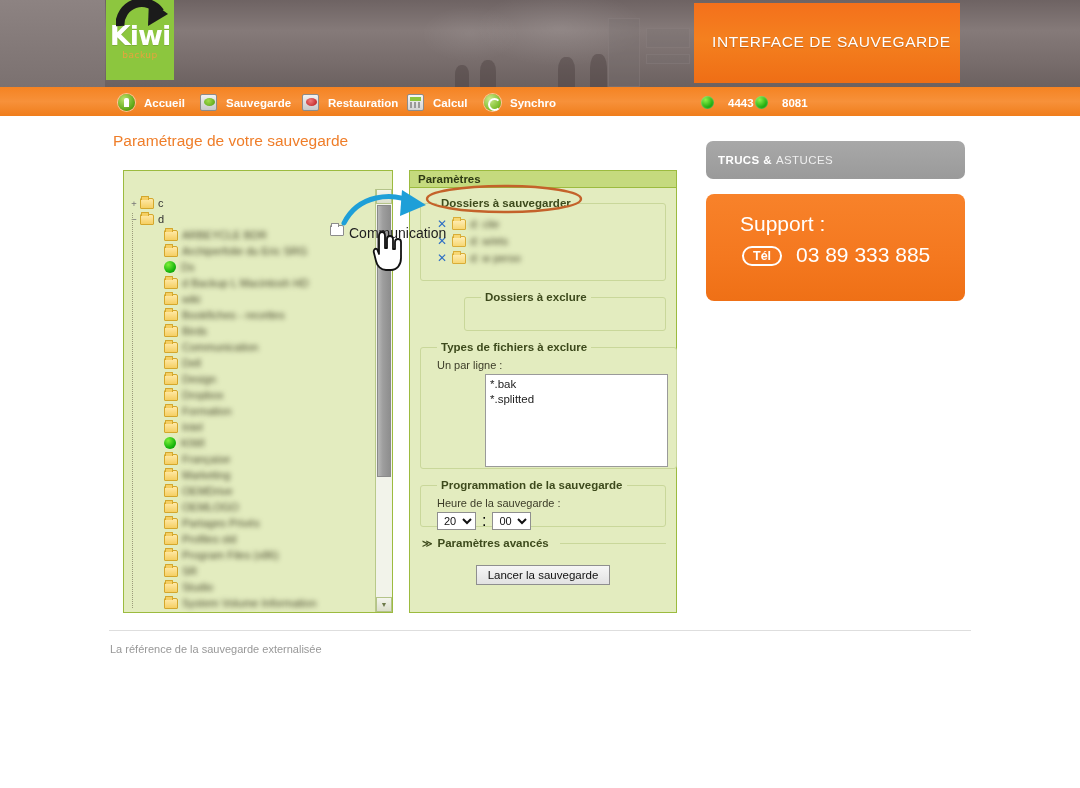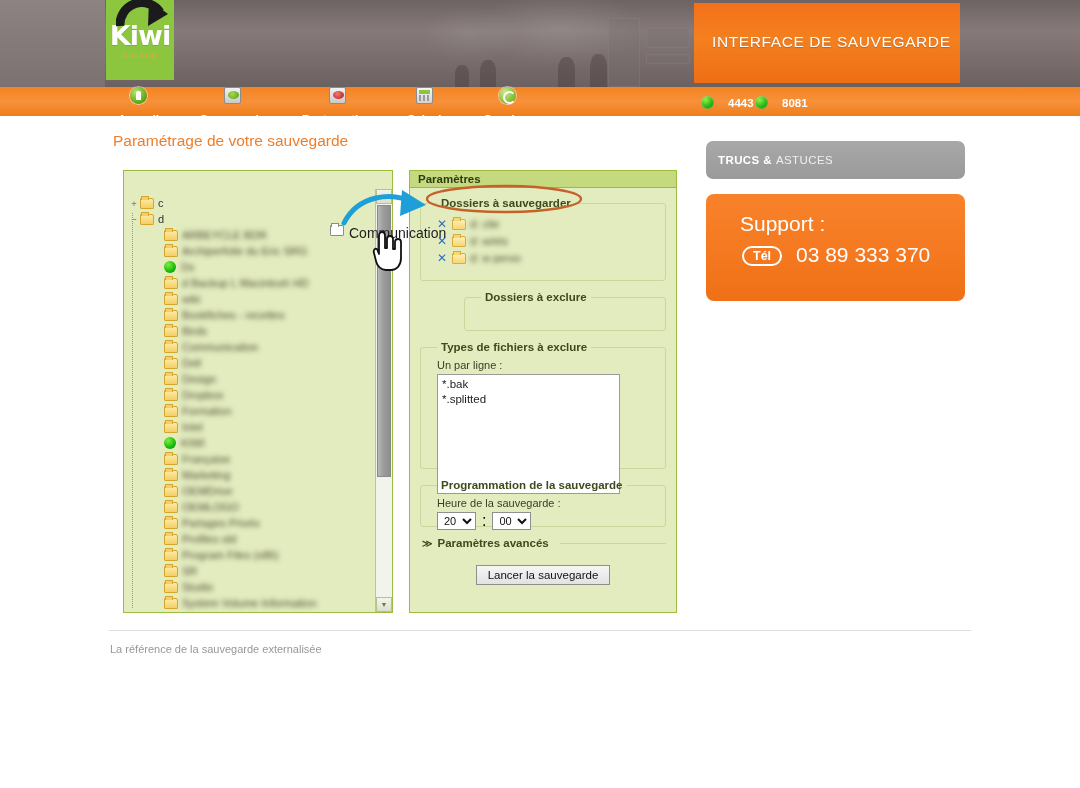--- a/index.html
+++ b/index.html
@@ -84,21 +84,20 @@
     width: 1080px; height: 31px;
     background: linear-gradient(180deg, #f58322 0%, #f7913a 50%, #f07d1b 100%);
     border-bottom: 2px solid #ffffff;
   }
   .nav-item {
     position: absolute; top: 0; height: 31px;
     display: flex; align-items: center; gap: 9px;
     color: #ffffff; font-size: 11.5px; font-weight: bold;
     font-family: "Liberation Sans", sans-serif;
     cursor: pointer;
-    flex-direction: column;
   }
   .nav-ico { width: 17px; height: 17px; position: relative; flex: 0 0 17px; }
   .ico-home {
     border-radius: 50%;
     background: radial-gradient(circle at 35% 30%, #b9e26a, #5aa515 70%, #3f7d0c);
     box-shadow: 0 0 0 1px rgba(255,255,255,0.5);
   }
   .ico-home:after {
     content:''; position:absolute; left:6px; top:4px; width:5px; height:9px;
     background:#ffffff; border-radius:2px 2px 0 0;
@@ -251,25 +250,26 @@
     border: 1px solid #d9ad37; border-radius: 1px 2px 1px 1px; position: relative;
   }
   .ffolder:before {
     content:''; position:absolute; left:0; top:-3px; width:6px; height:3px;
     background:#f7d774; border:1px solid #d9ad37; border-bottom:none; border-radius:1px 1px 0 0;
   }
   .fname { font-size: 11px; color: #4a4a30; }
 
   .subtle-label { font-size: 11px; color: #3c3c28; margin-bottom: 3px; }
   .ta {
-    width: 183px; height: 120px; resize: none;
+    width: 183px; height: 93px; resize: none;
     border: 1px solid #9a9a9a; background: #ffffff;
     font-size: 11.5px; color: #222; padding: 2px 4px;
     font-family: "Liberation Sans", sans-serif;
     line-height: 15px;
+    margin-left: 48px;
   }
   .sel {
     font-size: 11px; padding: 0 2px; height: 18px;
     border: 1px solid #8f8f8f; background: #ffffff; color: #111;
     font-family: "Liberation Sans", sans-serif;
   }
   .adv {
     display: flex; align-items: center; gap: 5px;
     font-size: 11.5px; font-weight: bold; color: #3d4a1c;
     margin: 2px 0 0 2px; cursor: pointer;
@@ -651,17 +651,17 @@
   <path d="M10 2 C12 2 13 4 13 6 L13 18 L15 18 L15 9 C15 7 16 6 18 6 C20 6 21 7 21 9 L21 19 L23 19 L23 12 C23 10 24 9 26 9 C28 9 29 10 29 12 L29 28 C29 35 25 40 19 40 L14 40 C9 40 5 36 4 31 L2 23 C1 20 3 18 5 19 L7 24 L7 6 C7 4 8 2 10 2 Z" fill="#ffffff" stroke="#111111" stroke-width="1.8" stroke-linejoin="round"></path>
 </svg>
 
 <div class="tips-box">
   <span class="tips-bold">TRUCS &amp;</span>
   <span class="tips-light">ASTUCES</span>
 </div>
 <div class="support-box">
   <div class="support-title">Support :</div>
   <div class="tel-pill">Tél</div>
-  <div class="tel-num">03 89 333 370</div>
+  <div class="tel-num">03 89 333 885</div>
 </div>
 
 <div class="footer-rule"></div>
 <div class="footer-text">La référence de la sauvegarde externalisée</div>
 
 </body></html>

